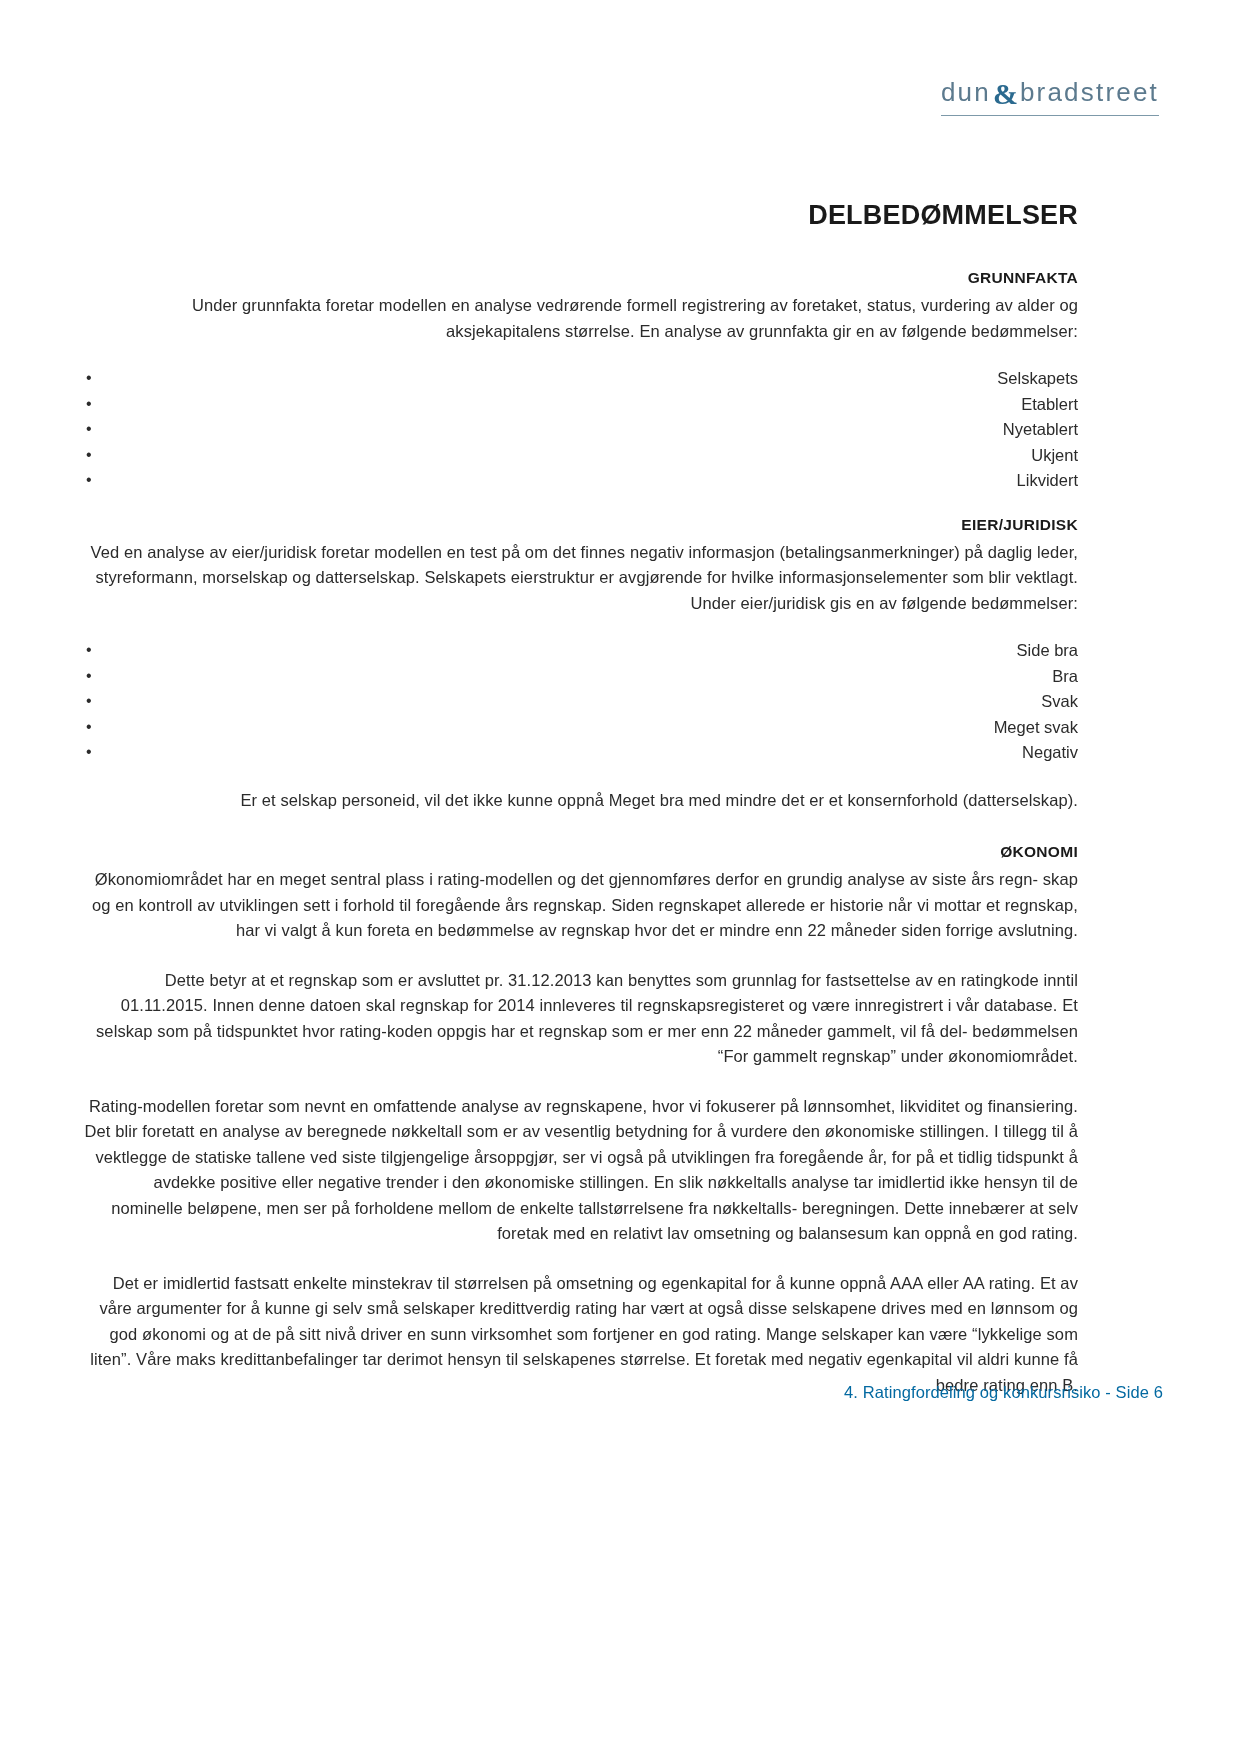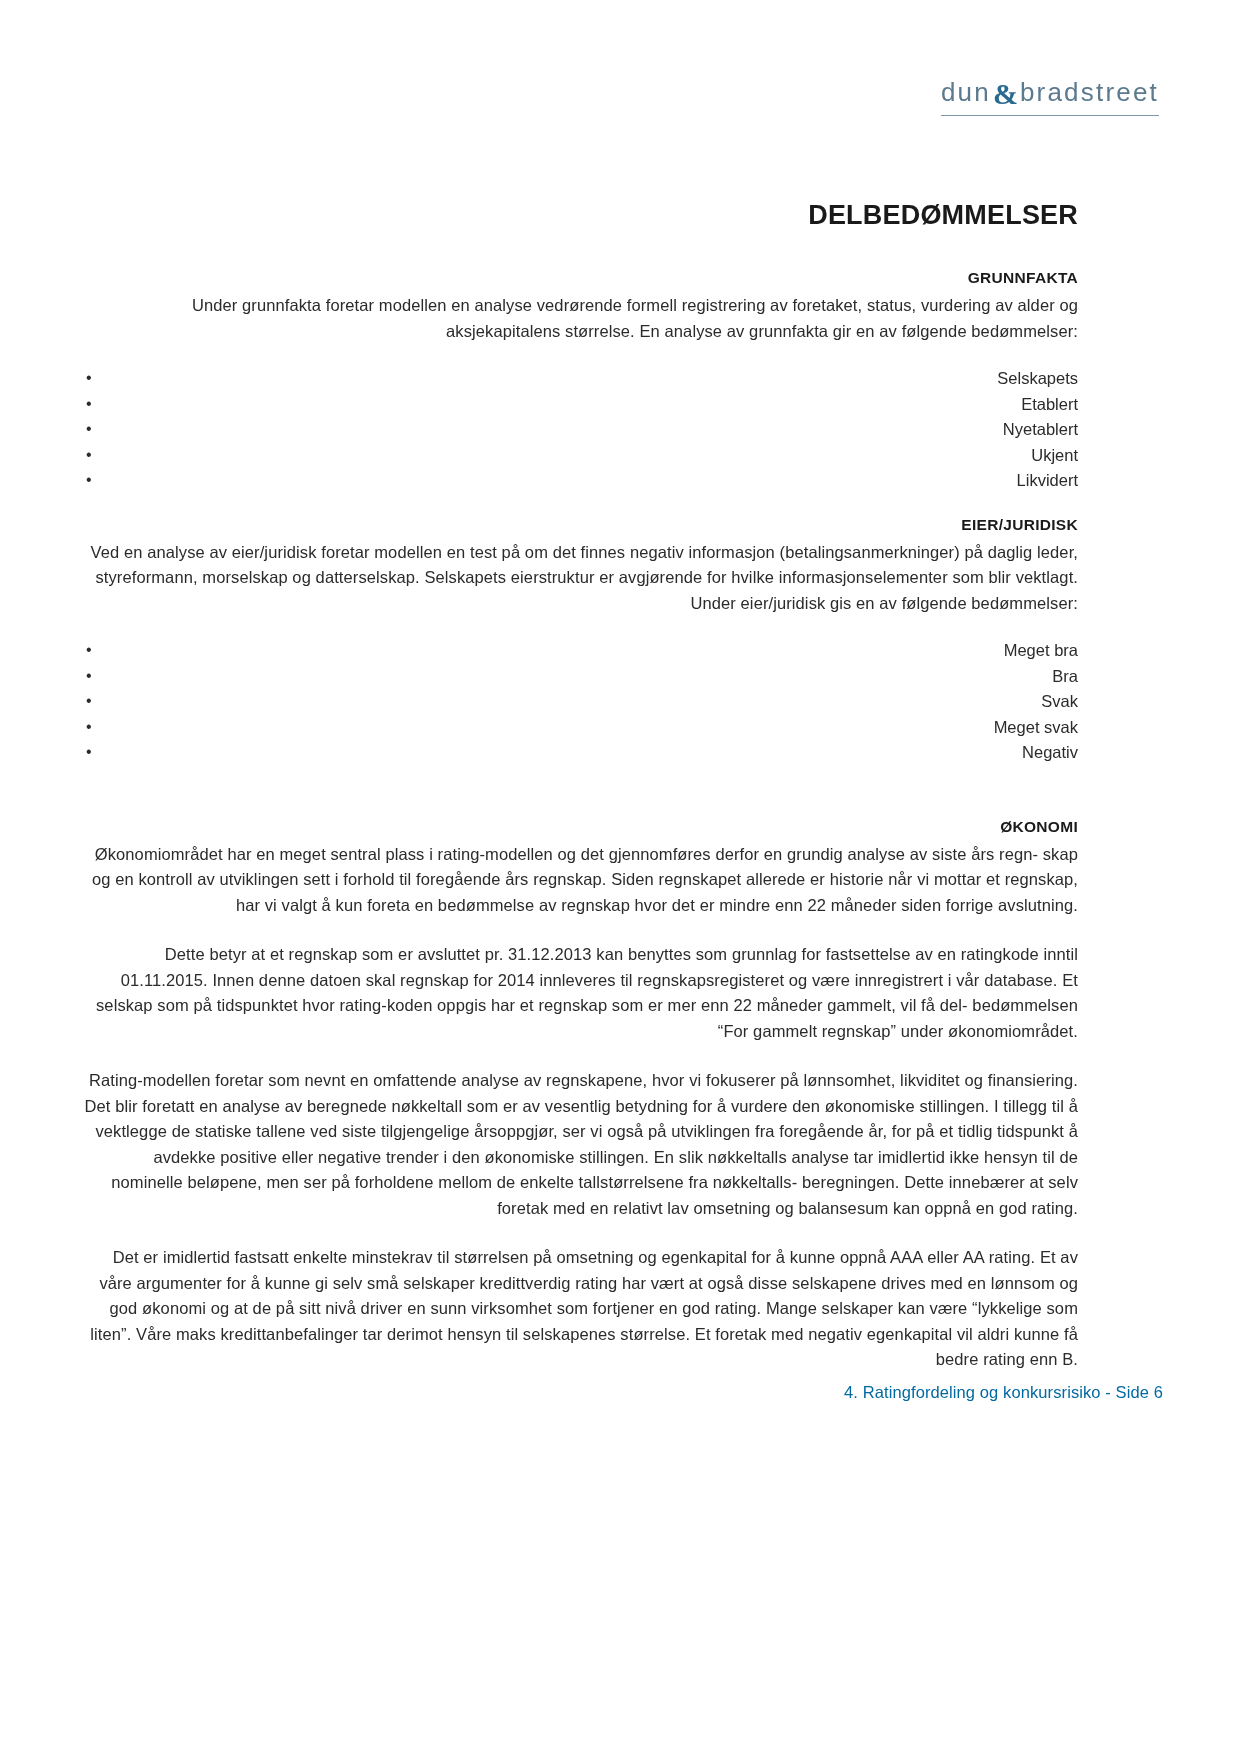--- a/index.html
+++ b/index.html
@@ -154,26 +154,27 @@
       <li>Selskapets</li>
       <li>Etablert</li>
       <li>Nyetablert</li>
       <li>Ukjent</li>
       <li>Likvidert</li>
     </ul>
 
     <h2 class="section-head">EIER/JURIDISK</h2>
     <p class="para">Ved en analyse av eier/juridisk foretar modellen en test på om det finnes negativ informasjon (betalingsanmerkninger) på daglig leder, styreformann, morselskap og datterselskap. Selskapets eierstruktur er avgjørende for hvilke informasjonselementer som blir vektlagt. Under eier/juridisk gis en av følgende bedømmelser:</p>
     <ul class="bullets">
-      <li>Meget bra</li>
+      <li>Side bra</li>
       <li>Bra</li>
       <li>Svak</li>
       <li>Meget svak</li>
       <li>Negativ</li>
     </ul>
+    <p class="para">Er et selskap personeid, vil det ikke kunne oppnå Meget bra med mindre det er et konsernforhold (datterselskap).</p>
 
     <div class="block-gap"></div>
 
     <h2 class="section-head">ØKONOMI</h2>
     <p class="para">Økonomiområdet har en meget sentral plass i rating-modellen og det gjennomføres derfor en grundig analyse av siste års regn- skap og en kontroll av utviklingen sett i forhold til foregående års regnskap. Siden regnskapet allerede er historie når vi mottar et regnskap, har vi valgt å kun foreta en bedømmelse av regnskap hvor det er mindre enn 22 måneder siden forrige avslutning.</p>
     <p class="para">Dette betyr at et regnskap som er avsluttet pr. 31.12.2013 kan benyttes som grunnlag for fastsettelse av en ratingkode inntil 01.11.2015. Innen denne datoen skal regnskap for 2014 innleveres til regnskapsregisteret og være innregistrert i vår database. Et selskap som på tidspunktet hvor rating-koden oppgis har et regnskap som er mer enn 22 måneder gammelt, vil få del- bedømmelsen “For gammelt regnskap” under økonomiområdet.</p>
     <p class="para">Rating-modellen foretar som nevnt en omfattende analyse av regnskapene, hvor vi fokuserer på lønnsomhet, likviditet og finansiering. Det blir foretatt en analyse av beregnede nøkkeltall som er av vesentlig betydning for å vurdere den økonomiske stillingen. I tillegg til å vektlegge de statiske tallene ved siste tilgjengelige årsoppgjør, ser vi også på utviklingen fra foregående år, for på et tidlig tidspunkt å avdekke positive eller negative trender i den økonomiske stillingen. En slik nøkkeltalls analyse tar imidlertid ikke hensyn til de nominelle beløpene, men ser på forholdene mellom de enkelte tallstørrelsene fra nøkkeltalls- beregningen. Dette innebærer at selv foretak med en relativt lav omsetning og balansesum kan oppnå en god rating.</p>
     <p class="para">Det er imidlertid fastsatt enkelte minstekrav til størrelsen på omsetning og egenkapital for å kunne oppnå AAA eller AA rating. Et av våre argumenter for å kunne gi selv små selskaper kredittverdig rating har vært at også disse selskapene drives med en lønnsom og god økonomi og at de på sitt nivå driver en sunn virksomhet som fortjener en god rating. Mange selskaper kan være “lykkelige som liten”. Våre maks kredittanbefalinger tar derimot hensyn til selskapenes størrelse. Et foretak med negativ egenkapital vil aldri kunne få bedre rating enn B.</p>
 
   </div>

